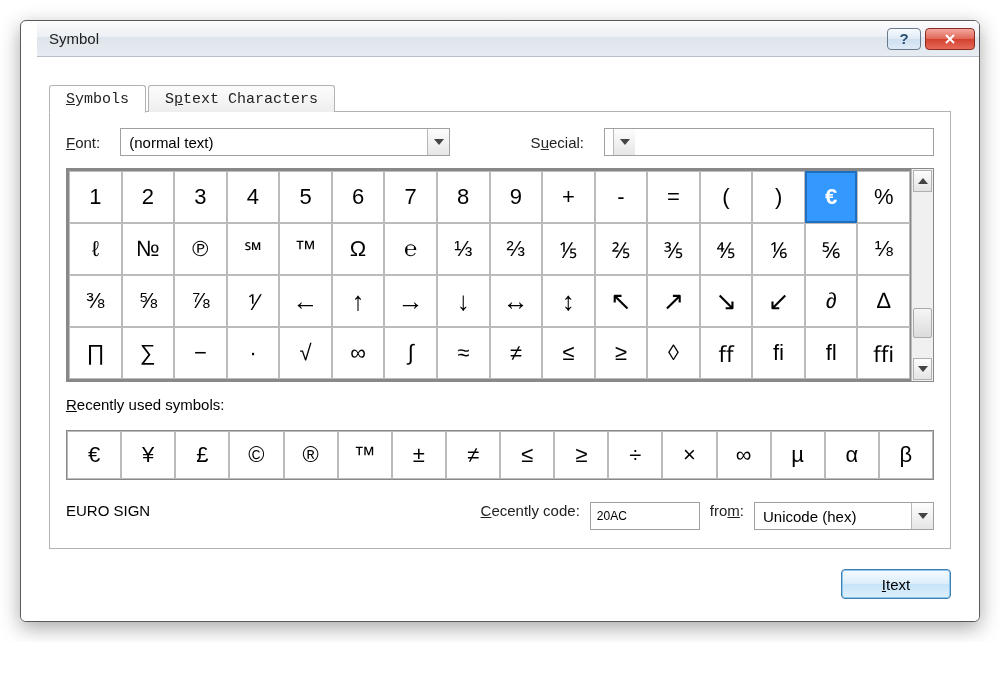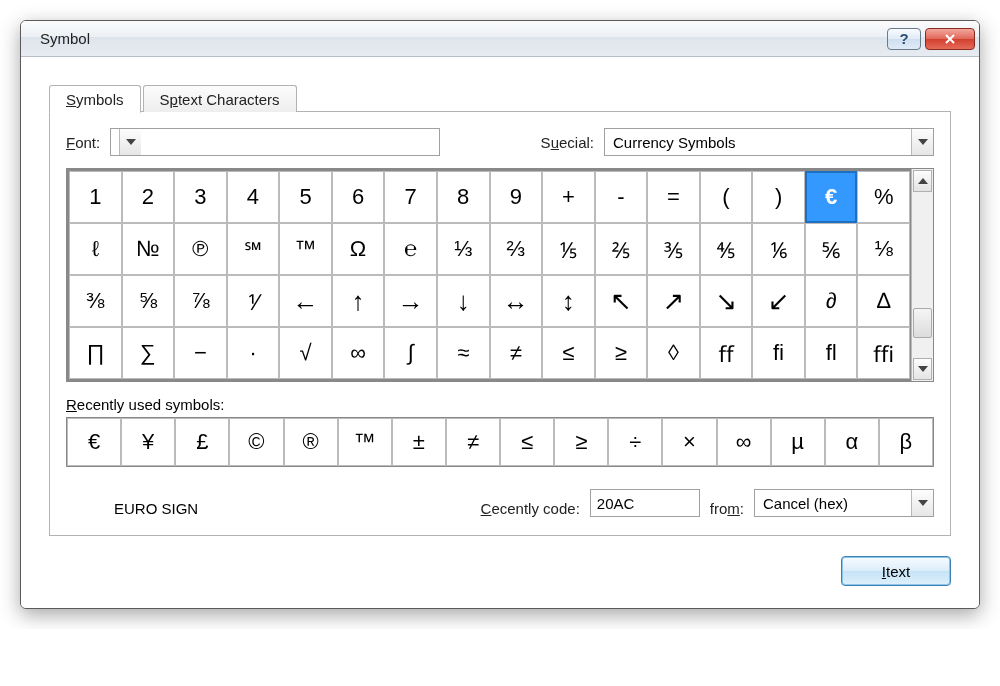--- a/index.html
+++ b/index.html
@@ -16,23 +16,24 @@
     border: 1px solid #5a5a5a;
     border-radius: 6px;
     box-shadow: 0 6px 20px rgba(0,0,0,0.35);
     overflow: hidden;
     background: #fff;
   }
   .titlebar {
     height: 36px;
     display: flex;
     align-items: center;
-    padding: 0 4px 0 19px;
+    padding: 0 4px 0 12px;
     background: linear-gradient(to bottom, #fbfcfd 0%, #ecf0f4 45%, #dee4eb 46%, #e7ecf2 100%);
     border-bottom: 1px solid #b6bdc6;
+    margin-left: 16px;
   }
   .titlebar .title {
     flex: 1;
     color: #222;
     font-size: 15px;
   }
   .tb-buttons { display: flex; gap: 4px; align-items: center; }
   .tb-btn {
     width: 34px; height: 22px;
     border: 1px solid #6a7a8b;
@@ -56,20 +57,21 @@
   .client {
     padding: 25px 28px 22px 28px;
     background: #fff;
   }
   
   .tabstrip {
     display: flex;
     align-items: flex-end;
     height: 30px;
     position: relative;
+    font-family: Liberation Mono, monospace;
   }
   .tabstrip::after {
     content:"";
     position:absolute; left:0; right:0; bottom:0;
     height:1px; background:#b2b2b2;
     z-index:0;
   }
   .tab {
     padding: 5px 16px 4px 16px;
     border: 1px solid #b2b2b2;
@@ -89,21 +91,21 @@
     border-bottom: 1px solid #fff;
     margin-bottom: -1px;
     z-index:2;
   }
   .tabpanel {
     border: 1px solid #b2b2b2;
     border-top: none;
     padding: 16px 16px 18px 16px;
   }
 
-  .row { display:flex; align-items:center; gap:10px;justify-content:space-between; }
+  .row { display:flex; align-items:center; gap:20px;justify-content:space-between; }
   .row.top { margin-bottom: 12px; }
   .lbl { font-size:15px; color:#222; }
   .lbl .mn { text-decoration: underline; }
 
   .combo {
     display:flex; align-items:center;
     border:1px solid #a0a0a0;
     background:#fff;
     height:28px;
     padding: 0 0 0 8px;
@@ -165,39 +167,39 @@
   }
   .sb-track { flex:1; position:relative; }
   .sb-thumb {
     position:absolute; left:1px; right:1px;
     top:70%; height:30px;
     background:linear-gradient(to bottom,#f5f5f5,#dcdcdc);
     border:1px solid #aaa;
     border-radius:2px;
   }
 
-  .section-label { font-size:15px; margin: 6px 0 4px 0; }
+  .section-label { font-size:15px; margin: 6px 0 17px 0; }
   .section-label .mn { text-decoration: underline; }
 
   .recent-grid {
     display:grid;
     grid-template-columns: repeat(16, 1fr);
     border:1px solid #888;
     margin-bottom: 22px;
   }
   .recent-grid .cell { height:48px; border:1px solid #bbb; font-size:22px; }
 
   .bottom-row {
-    display:flex; align-items:flex-end; gap:10px;margin-left:48px;
+    display:flex; align-items:flex-start; gap:10px;
   }
   .char-name { font-size:15px; flex:0 0 auto; margin-right:auto; }
   .code-input {
     border:1px solid #a0a0a0;
     height:28px; width:110px;
-    padding:0 6px; font-size:15px;
+    padding:0 6px; font-size:12px;
     display:flex; align-items:center;
     background:#fff;
   }
 
   .actions {
     display:flex; justify-content:flex-end; gap:14px;
     margin-top: 20px;
   }
   .btn {
     min-width:110px; height:30px;
@@ -244,30 +246,30 @@
       <div class="tab">
         <span>S</span><span class="mn">p</span><span>text Characters</span>
       </div>
     </div>
 
     <div class="tabpanel">
 
       <div class="row top">
         <span class="lbl"><span class="mn">F</span><span>ont:</span></span>
         <div class="combo" style="width:330px">
+          <span class="text">(normal text)</span>
           <span class="arrow">
               <svg viewBox="0 0 10 6">
                 <polygon class="tri" points="0,0 10,0 5,6"></polygon>
               </svg>
             </span>
         </div>
         <div style="flex:1"></div>
         <span class="lbl"><span>S</span><span class="mn">u</span><span>ecial:</span></span>
         <div class="combo" style="width:330px">
-          <span class="text">Currency Symbols</span>
           <span class="arrow">
               <svg viewBox="0 0 10 6">
                 <polygon class="tri" points="0,0 10,0 5,6"></polygon>
               </svg>
             </span>
         </div>
       </div>
 
       <div class="grid-wrap">
         <div class="grid" id="main-grid">
@@ -376,21 +378,21 @@
         </div>
 
       <div class="bottom-row">
         <span class="char-name">EURO SIGN</span>
         <span class="lbl"><span class="mn">C</span><span>ecently code:</span></span>
         <div class="code-input">
           <span>20AC</span>
         </div>
         <span class="lbl"><span>fro</span><span class="mn">m</span><span>:</span></span>
         <div class="combo" style="width:180px">
-          <span class="text">Cancel (hex)</span>
+          <span class="text">Unicode (hex)</span>
           <span class="arrow">
               <svg viewBox="0 0 10 6">
                 <polygon class="tri" points="0,0 10,0 5,6"></polygon>
               </svg>
             </span>
         </div>
       </div>
 
     </div>
 

